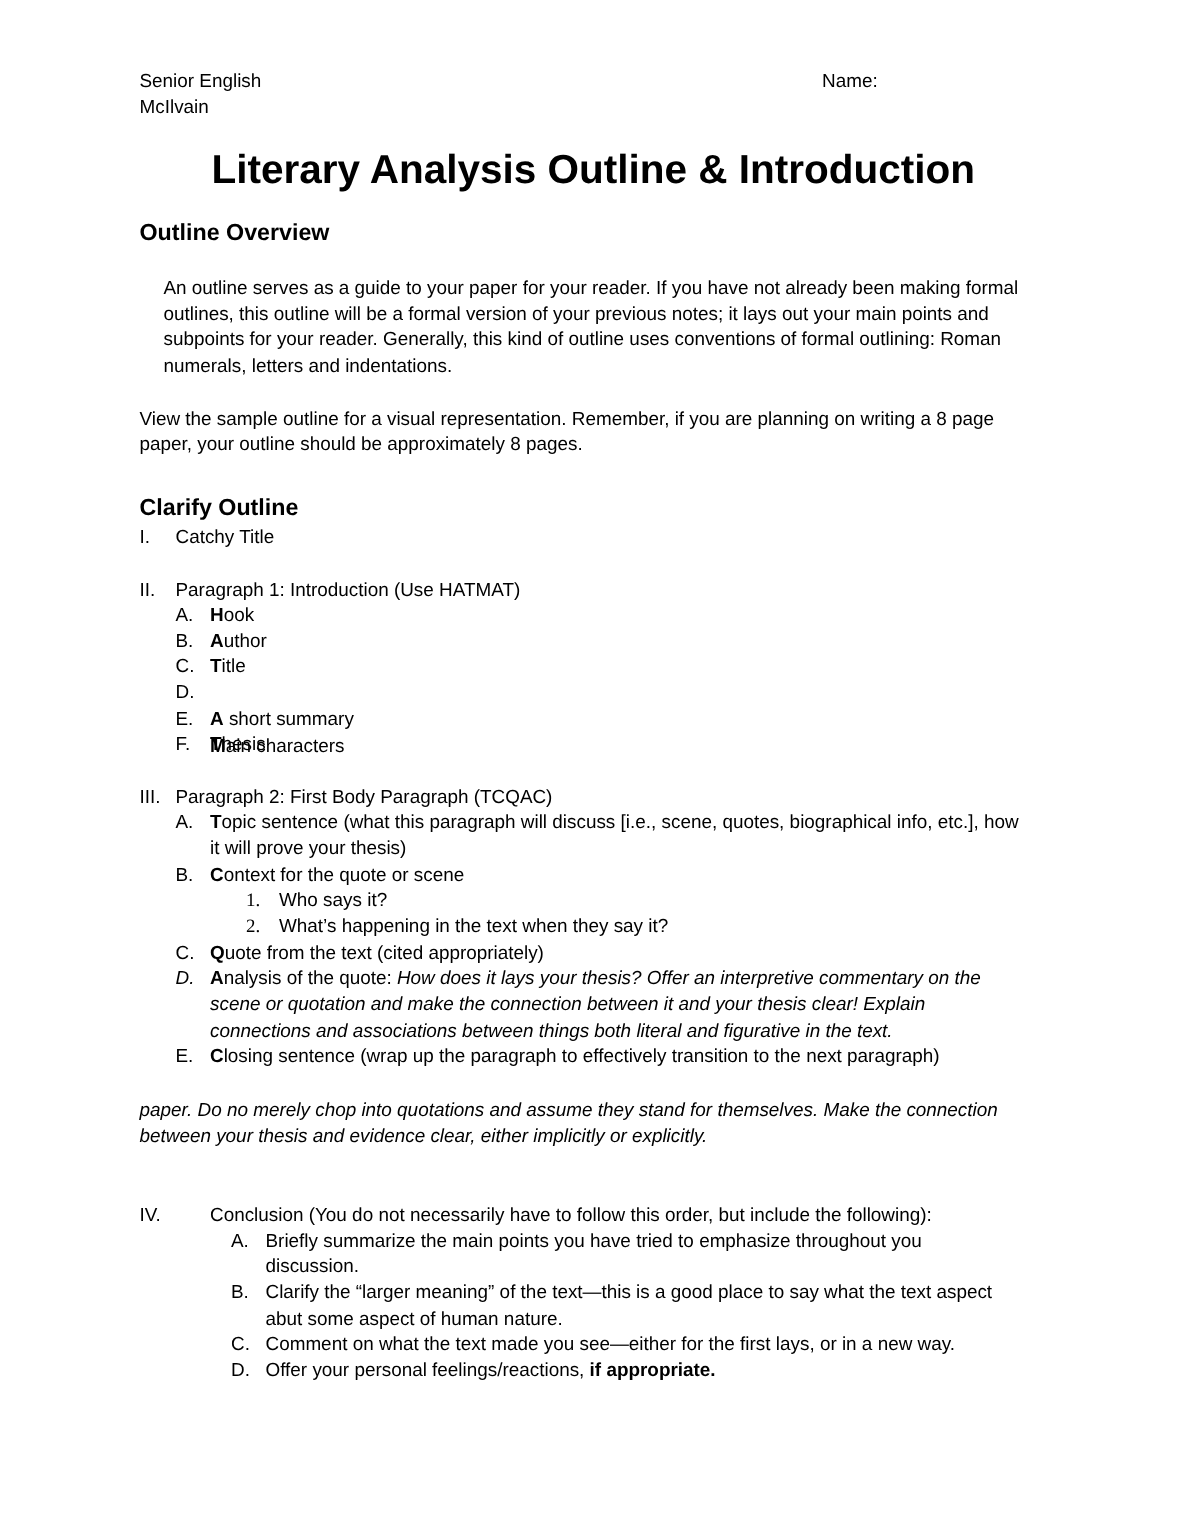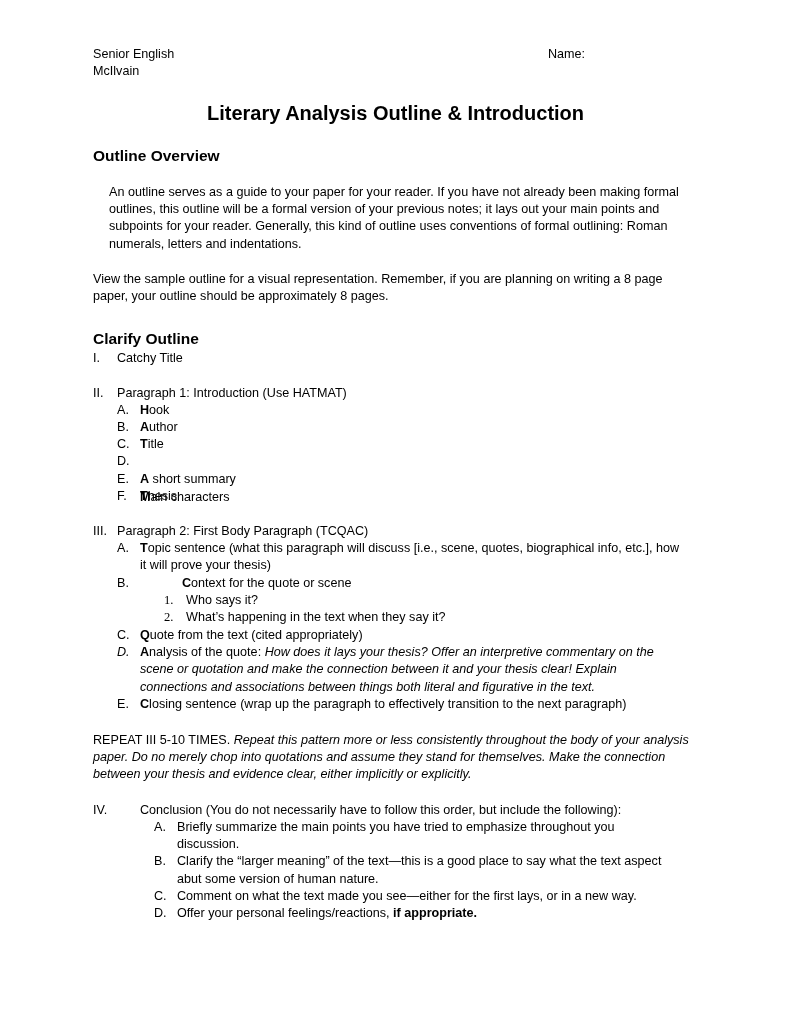--- a/index.html
+++ b/index.html
@@ -7,21 +7,21 @@
       width: 791px; height: 1024px; position: relative; overflow: hidden;
       font-family: "Liberation Sans", "DejaVu Sans", sans-serif;
       color: #000000; font-size: 12.6px;
     }
     .page { position: absolute; left: 0; top: 0; width: 791px; height: 1024px; }
     .abs { position: absolute; white-space: nowrap; line-height: 17px; }
     .header-left { left: 93px; top: 46px; }
     .header-right { left: 548px; top: 46px; }
     .title {
       position: absolute; left: 0; width: 791px; top: 100px; text-align: center;
-      font-size: 20px; font-weight: bold; line-height: 26px;
+      font-size: 27px; font-weight: bold; line-height: 26px;
     }
     .h2 { position: absolute; left: 93px; font-size: 15.5px; font-weight: bold; line-height: 20px; }
     .para { position: absolute; left: 93px; width: 610px; line-height: 17.2px; }
     .para p { margin: 0; white-space: nowrap; }
     .row { position: absolute; white-space: nowrap; line-height: 17px; }
     .num { position: absolute; }
     .txt { position: absolute; white-space: nowrap; }
     b.k { font-weight: bold; }
     .it { font-style: italic; }
     .serifnum { font-family: "Liberation Serif", "DejaVu Serif", serif; }
@@ -93,21 +93,21 @@
   </div>
   <div class="row" style="top:540px;left:0;">
     <span class="num" style="left:117px;">A.</span>
     <span class="txt" style="left:140px;"><b class="k">T</b><span>opic sentence (what this paragraph will discuss [i.e., scene, quotes, biographical info, etc.], how</span></span>
   </div>
   <div class="row" style="top:557px;left:0;">
     <span class="txt" style="left:140px;">it will prove your thesis)</span>
   </div>
   <div class="row" style="top:575px;left:0;">
     <span class="num" style="left:117px;">B.</span>
-    <span class="txt" style="left:140px;margin-left:42px;"><b class="k">C</b><span>ontext for the quote or scene</span></span>
+    <span class="txt" style="left:140px;"><b class="k">C</b><span>ontext for the quote or scene</span></span>
   </div>
   <div class="row" style="top:592px;left:0;">
     <span class="num serifnum" style="left:164px;">1.</span>
     <span class="txt" style="left:186px;">Who says it?</span>
   </div>
   <div class="row" style="top:609px;left:0;">
     <span class="num serifnum" style="left:164px;">2.</span>
     <span class="txt" style="left:186px;">What’s happening in the text when they say it?</span>
   </div>
   <div class="row" style="top:627px;left:0;">
@@ -123,42 +123,41 @@
   </div>
   <div class="row" style="top:679px;left:0;">
     <span class="txt it" style="left:140px;">connections and associations between things both literal and figurative in the text.</span>
   </div>
   <div class="row" style="top:696px;left:0;">
     <span class="num" style="left:117px;">E.</span>
     <span class="txt" style="left:140px;"><b class="k">C</b><span>losing sentence (wrap up the paragraph to effectively transition to the next paragraph)</span></span>
   </div>
 
   <div class="para" style="top:732px;">
-    <p><span>REPEAT III 5-10 TIMES. </span><span class="it">Repeat this pattern more or less consistently throughout the body of your analysis</span></p>
     <p class="it">paper. Do no merely chop into quotations and assume they stand for themselves. Make the connection</p>
     <p class="it">between your thesis and evidence clear, either implicitly or explicitly.</p>
   </div>
 
   <div class="row" style="top:802px;left:0;">
     <span class="num" style="left:93px;">IV.</span>
     <span class="txt" style="left:140px;">Conclusion (You do not necessarily have to follow this order, but include the following):</span>
   </div>
   <div class="row" style="top:819px;left:0;">
     <span class="num" style="left:154px;">A.</span>
     <span class="txt" style="left:177px;">Briefly summarize the main points you have tried to emphasize throughout you</span>
   </div>
   <div class="row" style="top:836px;left:0;">
     <span class="txt" style="left:177px;">discussion.</span>
   </div>
   <div class="row" style="top:853px;left:0;">
     <span class="num" style="left:154px;">B.</span>
     <span class="txt" style="left:177px;">Clarify the “larger meaning” of the text—this is a good place to say what the text aspect</span>
   </div>
   <div class="row" style="top:871px;left:0;">
-    <span class="txt" style="left:177px;">abut some version of human nature.</span>
+    <span class="txt" style="left:177px;">abut some aspect of human nature.</span>
   </div>
   <div class="row" style="top:888px;left:0;">
     <span class="num" style="left:154px;">C.</span>
     <span class="txt" style="left:177px;">Comment on what the text made you see—either for the first lays, or in a new way.</span>
   </div>
   <div class="row" style="top:905px;left:0;">
     <span class="num" style="left:154px;">D.</span>
     <span class="txt" style="left:177px;"><span>Offer your personal feelings/reactions, </span><b>if appropriate.</b></span>
   </div>
 

